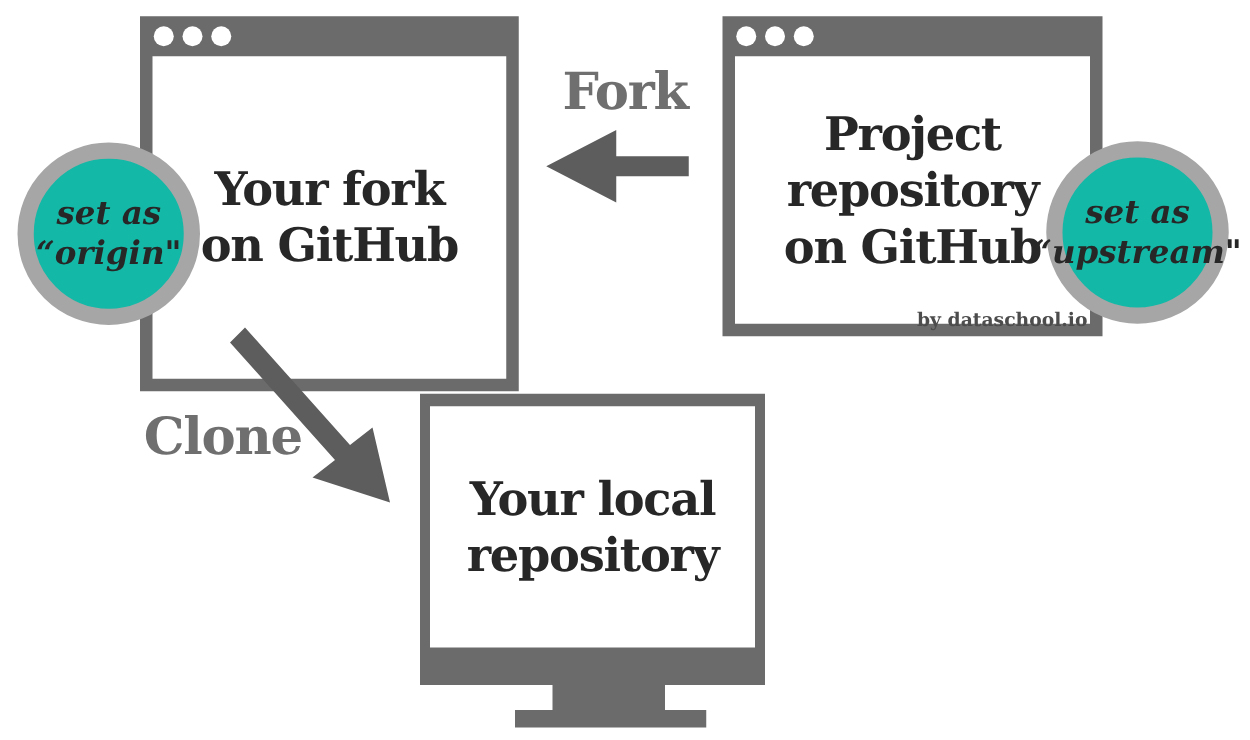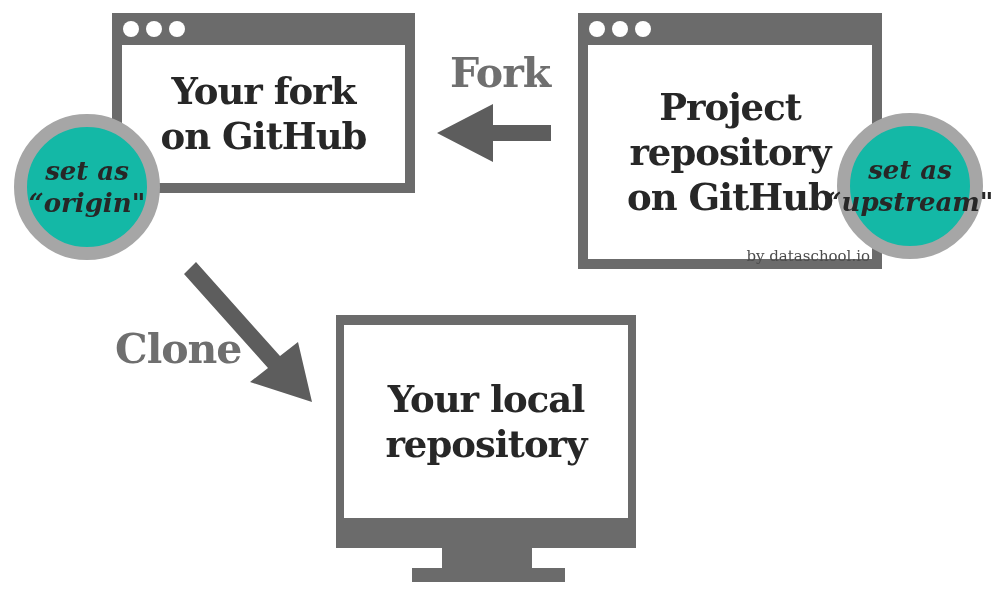--- a/index.html
+++ b/index.html
@@ -91,21 +91,21 @@
   .monitor {
     position: absolute;
     left: 336px;
     top: 315px;
     width: 304px;
     height: 267px;
   }
   .monitor-frame {
     position: absolute;
     left: 0; top: 0;
-    width: 300px;
+    width: 276px;
     height: 233px;
     background: #6b6b6b;
   }
   .monitor-screen {
     position: absolute;
     left: 8px;
     right: 8px;
     top: 10px;
     bottom: 30px;
     background: #ffffff;
@@ -131,21 +131,21 @@
     height: 14px;
     background: #6b6b6b;
   }
   
   .byline {
     position: absolute;
     left: 620px;
     top: 247px;
     width: 250px;
     text-align: right;
-    font-weight: normal;
+    font-weight: bold;
     font-size: 15px;
     color: #4c4c4c;
     letter-spacing: 0px;
   }
   
   .arrows {
     position: absolute;
     left: 0; top: 0;
     z-index: 2;
   }
@@ -153,21 +153,21 @@
 </head>
 <body>
 
 <div class="canvas">
 
   <svg class="arrows" width="1000" height="592" viewBox="0 0 1000 592">
     <polygon points="437,133 493,104 493,125 551,125 551,141 493,141 493,162" fill="#5d5d5d"></polygon>
     <polygon points="196,262 184,274 268,368 250,382 312,402 298,342 280,356" fill="#5d5d5d"></polygon>
   </svg>
 
-  <div class="window" style="left:112px; top:13px; width:303px; height:180px;">
+  <div class="window" style="left:112px; top:13px; width:303px; height:300px;">
     <div class="titlebar">
       <div class="dot"></div>
       <div class="dot"></div>
       <div class="dot"></div>
     </div>
     <div class="window-body">
       <div class="window-title-line">Your fork</div>
       <div class="window-title-line">on GitHub</div>
     </div>
   </div>

